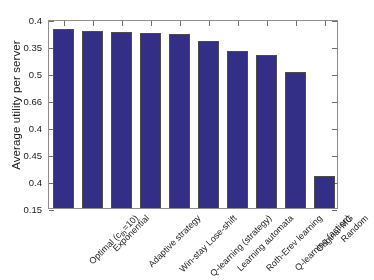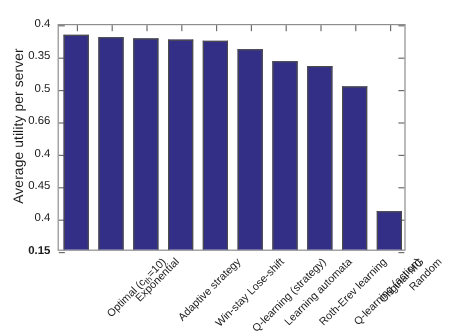--- a/index.html
+++ b/index.html
@@ -114,21 +114,21 @@
   }
 </style>
 </head>
 <body>
 
 <div id="figure">
 
   <div id="ylabel">Average utility per server</div>
 
   <div id="ytick-labels">
-      <div class="ytick-label" style="top: 209px; font-weight: bold;">0.15</div>
+      <div class="ytick-label" style="top: 209px;">0.15</div>
       <div class="ytick-label" style="top: 182px;">0.4</div>
       <div class="ytick-label" style="top: 155px;">0.45</div>
       <div class="ytick-label" style="top: 128px;">0.4</div>
       <div class="ytick-label" style="top: 101px;">0.66</div>
       <div class="ytick-label" style="top: 74px;">0.5</div>
       <div class="ytick-label" style="top: 47px;">0.35</div>
       <div class="ytick-label" style="top: 20px;">0.4</div>
     </div>
 
   <div id="plotbox">

